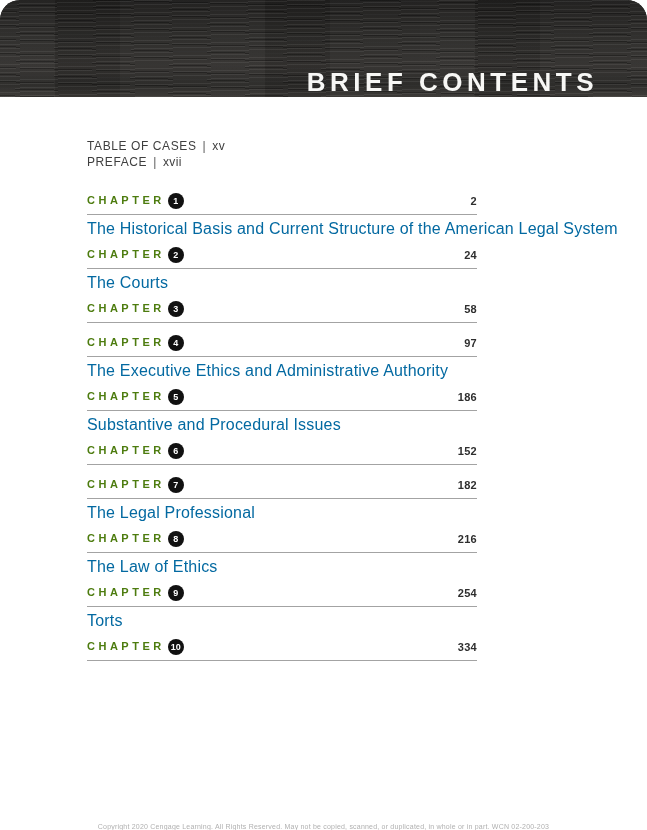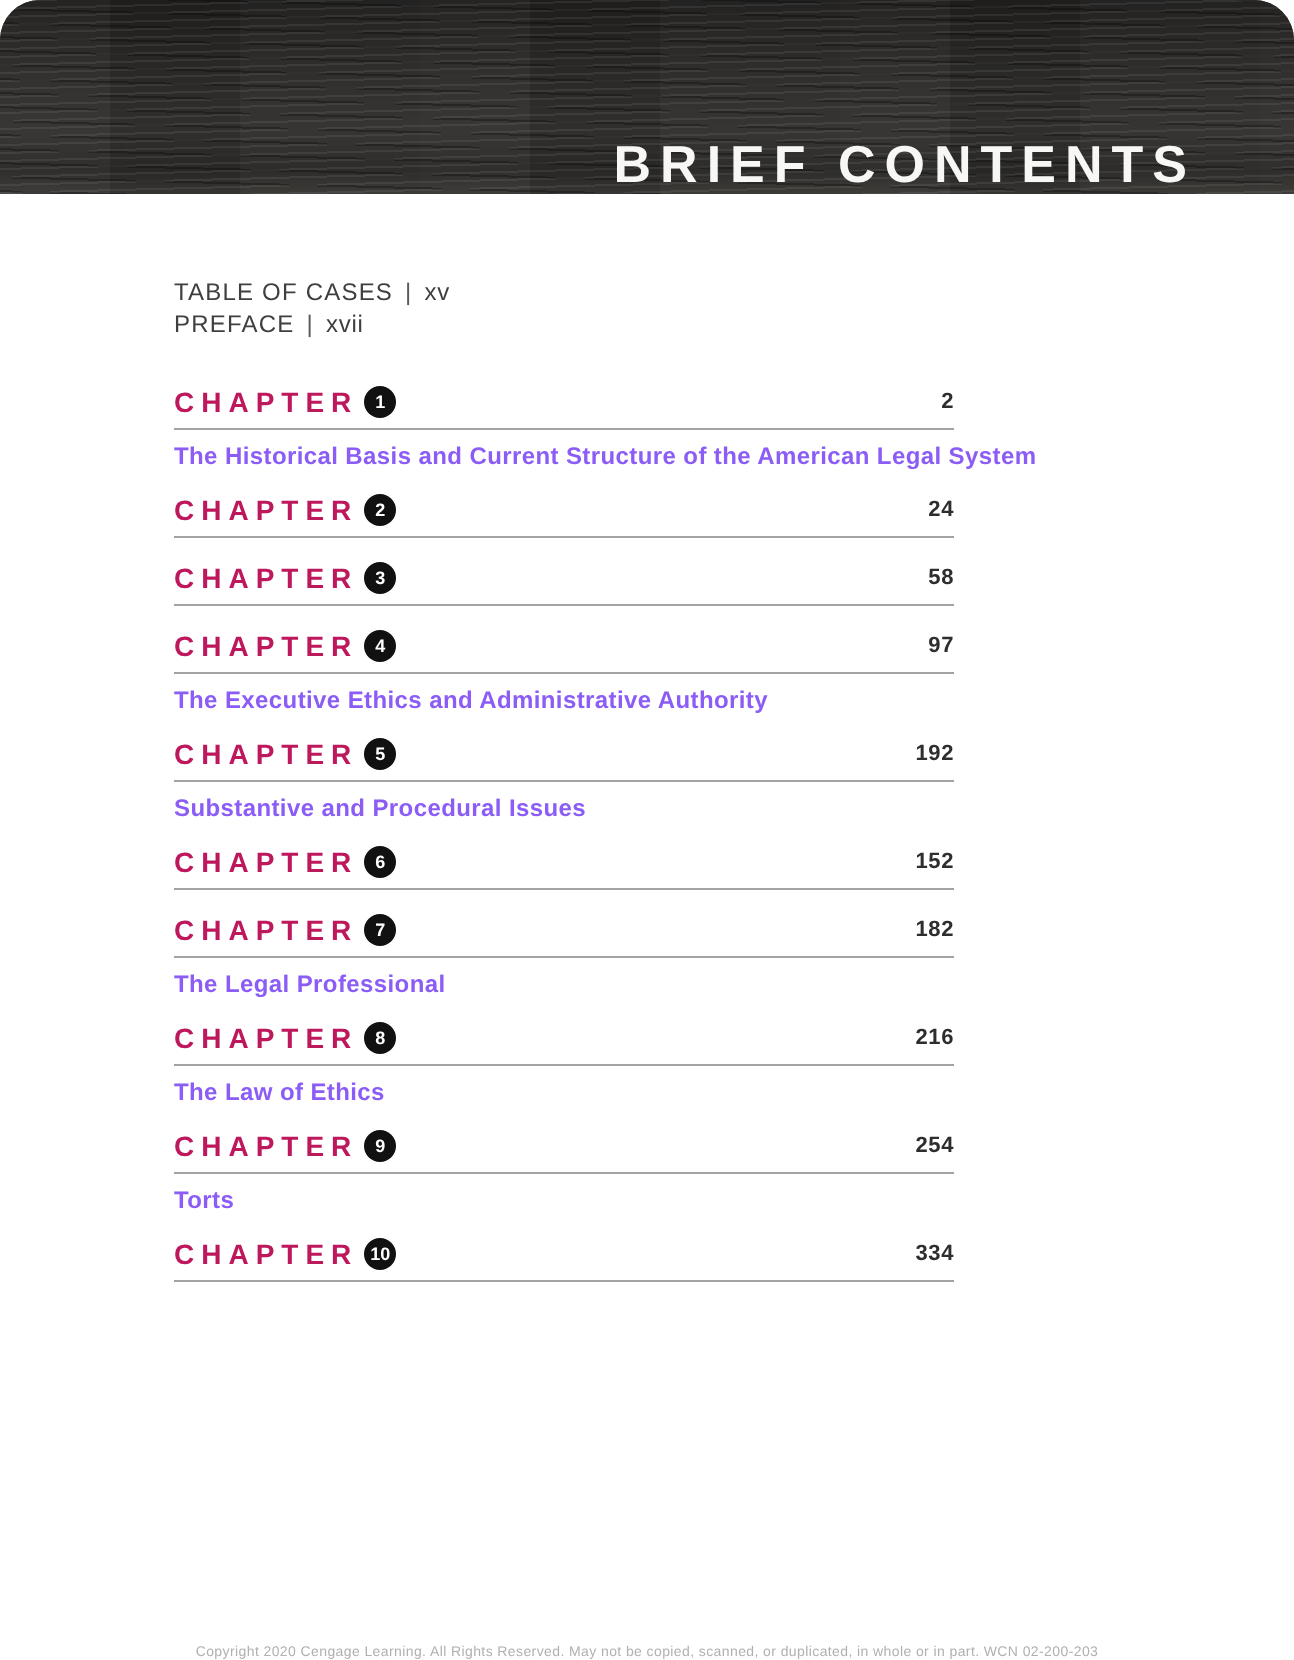--- a/index.html
+++ b/index.html
@@ -63,24 +63,24 @@
 
   .chapter { margin-bottom:11px; }
   .chap-row {
     display:flex;
     justify-content:space-between;
     align-items:center;
     height:17px;
   }
   .chap-left { display:flex; align-items:center; }
   .chap-word {
-    font-size:14px;
+    font-size:11px;
     font-weight:bold;
     letter-spacing:3.5px;
-    color:#be185d;
+    color:#4d7c0f;
     line-height:1;
     text-align:right;
   }
   .chap-badge {
     display:inline-flex;
     align-items:center;
     justify-content:center;
     min-width:16px;
     height:16px;
     border-radius:50%;
@@ -98,26 +98,25 @@
     color:#2e2e2e;
     letter-spacing:0.3px;
   }
   .chap-rule {
     height:1px;
     background:#a3a3a3;
     margin-top:5px;
   }
   .chap-title {
     margin-top:7px;
-    font-size:12px;
+    font-size:16px;
     line-height:13px;
-    color:#8b5cf6;
+    color:#0369a1;
     letter-spacing:0.2px;
     white-space:nowrap;
-    font-weight:bold;
   }
 
   
   .copyright {
     position:absolute;
     top:822px;
     left:0;
     width:100%;
     text-align:center;
     font-size:7px;
@@ -163,20 +162,21 @@
 
       <div class="chapter">
         <div class="chap-row">
           <div class="chap-left">
             <span class="chap-word">CHAPTER</span>
             <span class="chap-badge">2</span>
           </div>
           <span class="chap-page">24</span>
         </div>
         <div class="chap-rule"></div>
+        <div class="chap-title">The Courts</div>
       </div>
 
       <div class="chapter">
         <div class="chap-row">
           <div class="chap-left">
             <span class="chap-word">CHAPTER</span>
             <span class="chap-badge">3</span>
           </div>
           <span class="chap-page">58</span>
         </div>
@@ -194,21 +194,21 @@
         <div class="chap-rule"></div>
         <div class="chap-title">The Executive Ethics and Administrative Authority</div>
       </div>
 
       <div class="chapter">
         <div class="chap-row">
           <div class="chap-left">
             <span class="chap-word">CHAPTER</span>
             <span class="chap-badge">5</span>
           </div>
-          <span class="chap-page">192</span>
+          <span class="chap-page">186</span>
         </div>
         <div class="chap-rule"></div>
         <div class="chap-title">Substantive and Procedural Issues</div>
       </div>
 
       <div class="chapter">
         <div class="chap-row">
           <div class="chap-left">
             <span class="chap-word">CHAPTER</span>
             <span class="chap-badge">6</span>

